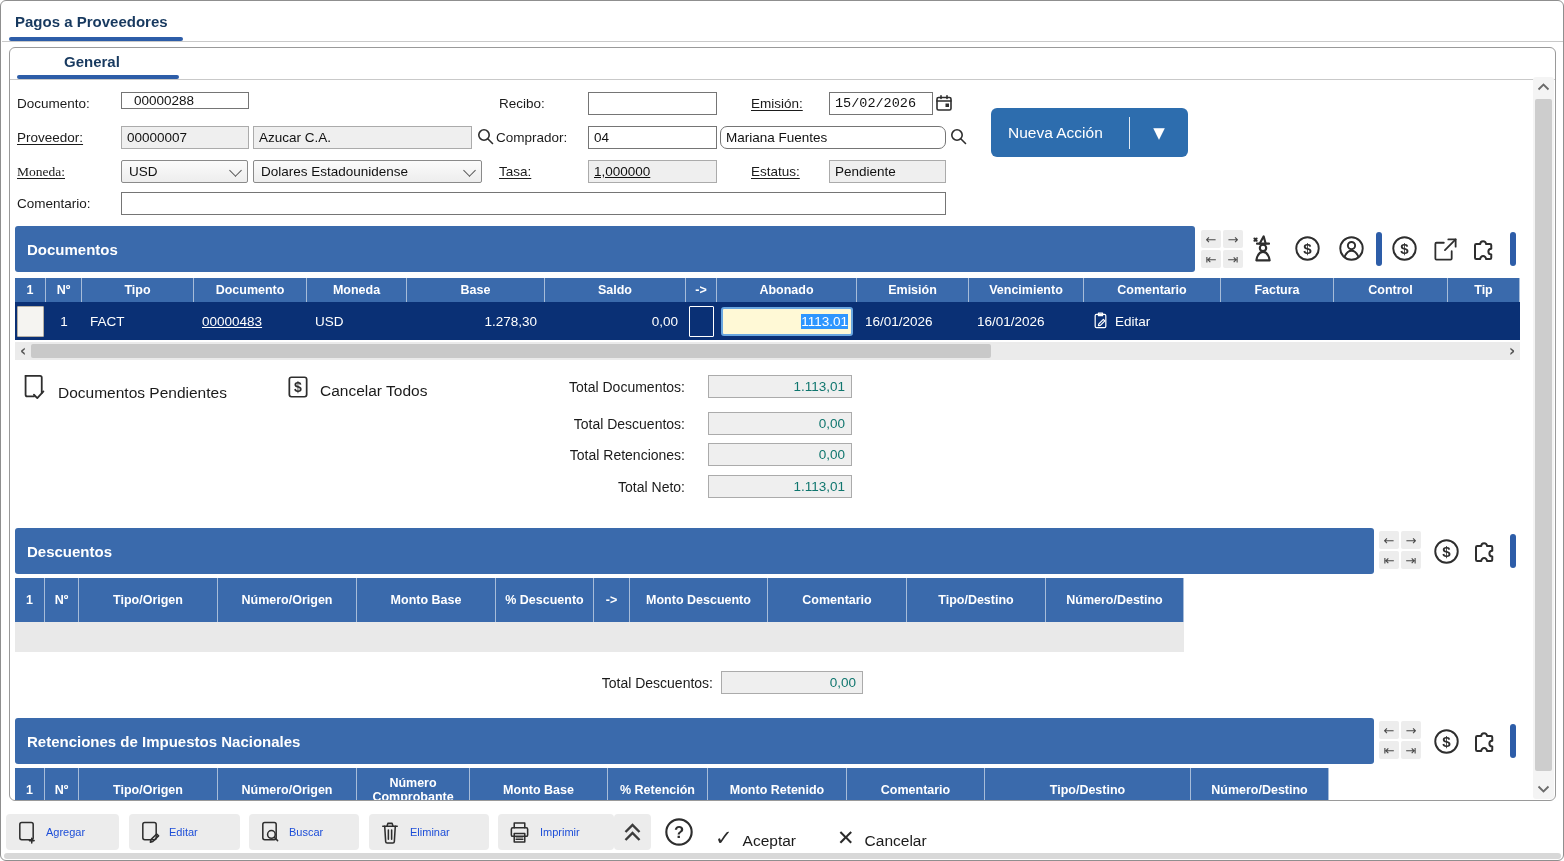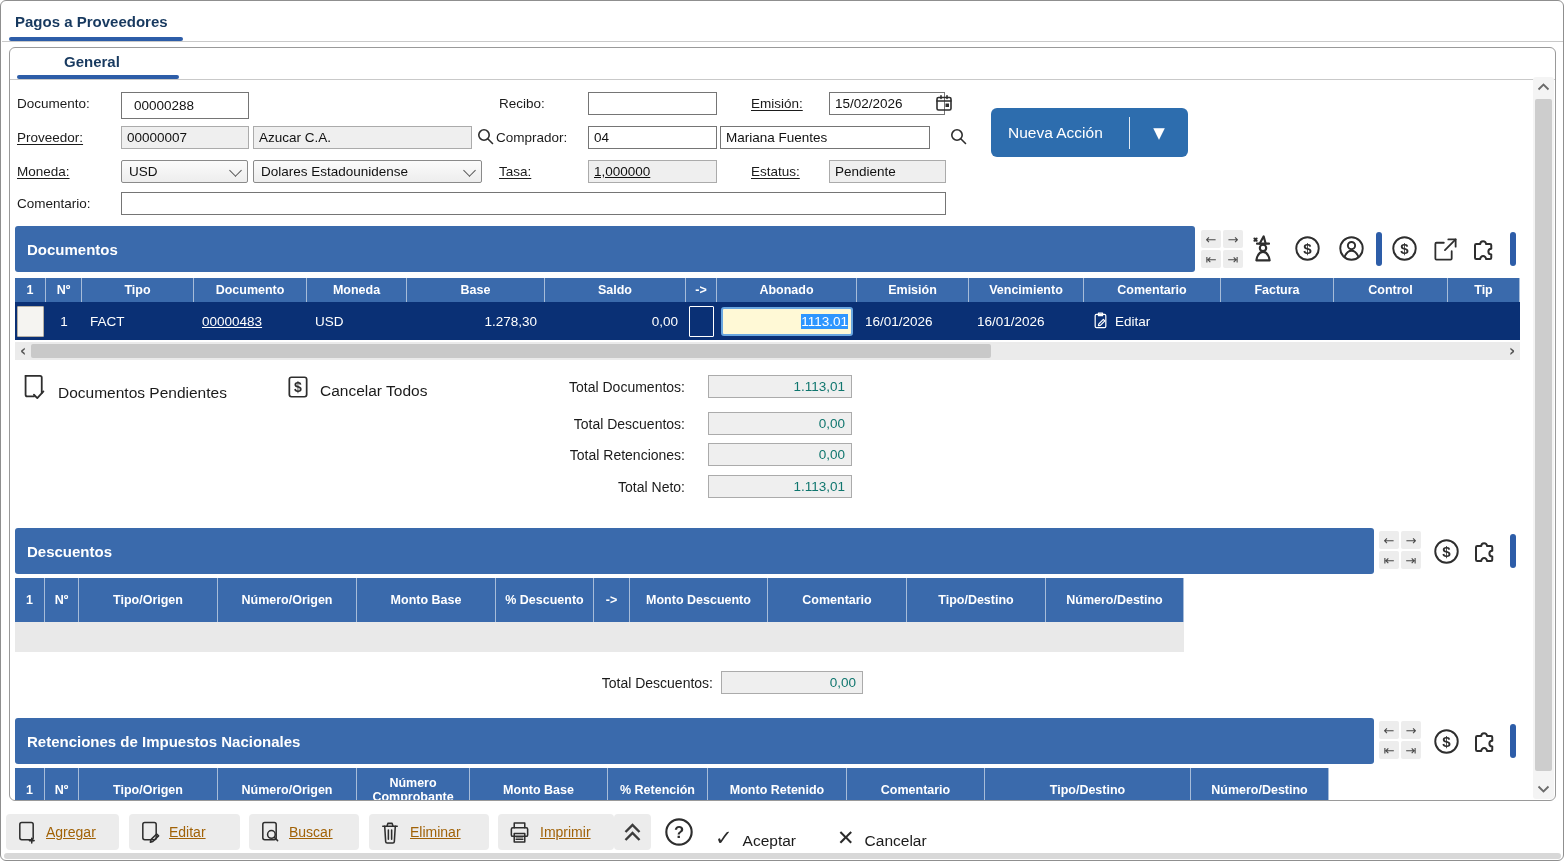--- a/index.html
+++ b/index.html
@@ -19,21 +19,21 @@
   .secbar{background:#3a6aac;border-radius:3px;color:#fff;font-weight:bold;font-size:15px;display:flex;align-items:center;padding-left:12px;}
   .thead{display:flex;overflow:hidden;}
   .th{flex:none;display:flex;align-items:center;justify-content:center;text-align:center;background:#3a6aac;color:#fff;font-weight:bold;font-size:12.5px;line-height:1.12;border-right:1px solid rgba(255,255,255,.55);box-sizing:border-box;padding:0 2px;}
   .trow{display:flex;overflow:hidden;background:#0a3075;color:#fff;font-size:13.5px;}
   .td{flex:none;display:flex;align-items:center;box-sizing:border-box;padding:0 8px;}
   .navgrid{display:grid;grid-template-columns:20px 20px;grid-auto-rows:18px;gap:2px;}
   .navbtn{background:#ededed;border-radius:2px;color:#4a4a4a;display:flex;align-items:center;justify-content:center;font-size:13px;font-family:"DejaVu Sans",sans-serif;cursor:default;}
   .vbar{background:#2d5da8;border-radius:3px;}
   .ic{stroke:#2e2e2e;fill:none;stroke-width:1.6;stroke-linecap:round;stroke-linejoin:round;}
   .icw{stroke:#fff;fill:none;stroke-width:1.5;stroke-linecap:round;stroke-linejoin:round;}
-  .gbtn{background:#ececec;border-radius:4px;display:flex;align-items:center;gap:9px;padding:0 10px;font-size:14px;color:#a16207;text-decoration:underline;}
+  .gbtn{background:#ececec;border-radius:4px;display:flex;align-items:center;gap:9px;padding:0 10px;font-size:11px;color:#1d4ed8;}
   .plainbtn{display:flex;align-items:flex-end;gap:10px;font-size:15.5px;color:#1b1b1b;}
   .totlbl{font-size:14px;color:#1b1b1b;text-align:right;white-space:nowrap;}
   .totval{background:#efefef;border:1px solid #ababab;font-size:13.5px;color:#0f766e;display:flex;align-items:center;justify-content:flex-end;padding:0 6px;}
   .wlink{color:#fff;text-decoration:underline;}
   .selhl{background:#2e96ff;color:#fff;}
   .glyph{font-family:"DejaVu Sans",sans-serif;}
   .scrollbar-h{background:#ebebeb;display:flex;align-items:center;}
   .emptyrow{background:#e9e9e9;}
 </style>
 </head>
@@ -44,25 +44,25 @@
   <div class="abs tabtxt" style="left:14px;top:12px;">Pagos a Proveedores</div>
   <div class="abs tabbar" style="left:8px;top:36px;width:174px;height:4px;"></div>
   <div class="abs hline" style="left:1px;top:40px;width:1561px;"></div>
 
   <div class="abs panel" style="left:8px;top:46px;width:1547px;height:754px;"></div>
   <div class="abs tabtxt" style="left:63px;top:52px;">General</div>
   <div class="abs tabbar" style="left:16px;top:74px;width:162px;height:4px;"></div>
   <div class="abs hline" style="left:9px;top:78px;width:1545px;"></div>
 
   <div class="abs lbl" style="left:16px;top:95px;">Documento:</div>
-  <input class="abs inp" style="left: 120px; top: 91px; width: 128px; height: 27px; padding-left: 12px;" value="00000288">
+  <input class="abs inp" style="left: 120px; top: 91px; width: 128px; height: 17px; padding-left: 12px;" value="00000288">
   <div class="abs lbl" style="left:498px;top:95px;">Recibo:</div>
   <input class="abs inp" style="left: 587px; top: 91px; width: 129px; height: 23px;" value="">
   <div class="abs lbl u" style="left:750px;top:95px;">Emisión:</div>
-  <input class="abs inp" style="left: 828px; top: 91px; width: 116px; height: 23px;" value="15/02/2026">
+  <input class="abs inp" style="left: 828px; top: 91px; width: 104px; height: 23px; font-family: Liberation Mono, monospace;" value="15/02/2026">
   <span class="abs" style="left:934px;top:93px;">
     <svg width="18" height="18" viewBox="0 0 18 18">
         <rect class="ic" x="2" y="3.5" width="14" height="12.5" rx="1.5"></rect>
         <line class="ic" x1="2" y1="7" x2="16" y2="7"></line>
         <line class="ic" x1="6" y1="1.8" x2="6" y2="4.5"></line>
         <line class="ic" x1="12" y1="1.8" x2="12" y2="4.5"></line>
         <rect x="10.5" y="9.5" width="3.5" height="3.5" fill="#2e2e2e" stroke="none"></rect>
       </svg>
   </span>
 
@@ -70,35 +70,35 @@
   <input class="abs inp ro" style="left: 120px; top: 125px; width: 128px; height: 23px;" value="00000007">
   <input class="abs inp ro" style="left: 252px; top: 125px; width: 219px; height: 23px;" value="Azucar C.A.">
   <span class="abs" style="left:475px;top:126px;">
     <svg width="19" height="19" viewBox="0 0 19 19">
         <circle class="ic" cx="8" cy="8" r="5.2" stroke-width="1.8"></circle>
         <line class="ic" x1="12" y1="12" x2="16.5" y2="16.5" stroke-width="1.8"></line>
       </svg>
   </span>
   <div class="abs lbl" style="left:495px;top:129px;">Comprador:</div>
   <input class="abs inp" style="left: 587px; top: 125px; width: 129px; height: 23px;" value="04">
-  <input class="abs inp" style="left: 719px; top: 125px; width: 210px; height: 23px;" value="Mariana Fuentes">
+  <input class="abs inp" style="left: 719px; top: 125px; width: 226px; height: 23px; border-radius: 7px;" value="Mariana Fuentes">
   <span class="abs" style="left:948px;top:126px;">
     <svg width="19" height="19" viewBox="0 0 19 19">
         <circle class="ic" cx="8" cy="8" r="5.2" stroke-width="1.8"></circle>
         <line class="ic" x1="12" y1="12" x2="16.5" y2="16.5" stroke-width="1.8"></line>
       </svg>
   </span>
 
   <div class="abs" style="left:990px;top:107px;width:197px;height:49px;background:#2d6dae;border-radius:6px;display:flex;align-items:center;color:#fff;">
     <span style="padding-left:17px;font-size:15.5px;">Nueva Acción</span>
     <span style="margin-left:auto;width:1px;height:32px;background:rgba(255,255,255,.85);"></span>
     <span class="glyph" style="width:58px;text-align:center;font-size:15px;">▼</span>
   </div>
 
-  <div class="abs lbl u" style="left:16px;top:163px;">Moneda:</div>
+  <div class="abs lbl u" style="left:16px;top:163px;font-family:Liberation Serif, serif;">Moneda:</div>
   <div class="abs sel" style="left:120px;top:159px;width:127px;height:23px;">
     <span>USD</span>
       <span class="chev"></span>
   </div>
   <div class="abs sel" style="left:252px;top:159px;width:229px;height:23px;">
     <span>Dolares Estadounidense</span>
       <span class="chev"></span>
   </div>
   <div class="abs lbl u" style="left:498px;top:163px;">Tasa:</div>
   <input class="abs inp ro right" style="left: 587px; top: 159px; width: 129px; height: 23px;" value="1,000000">

